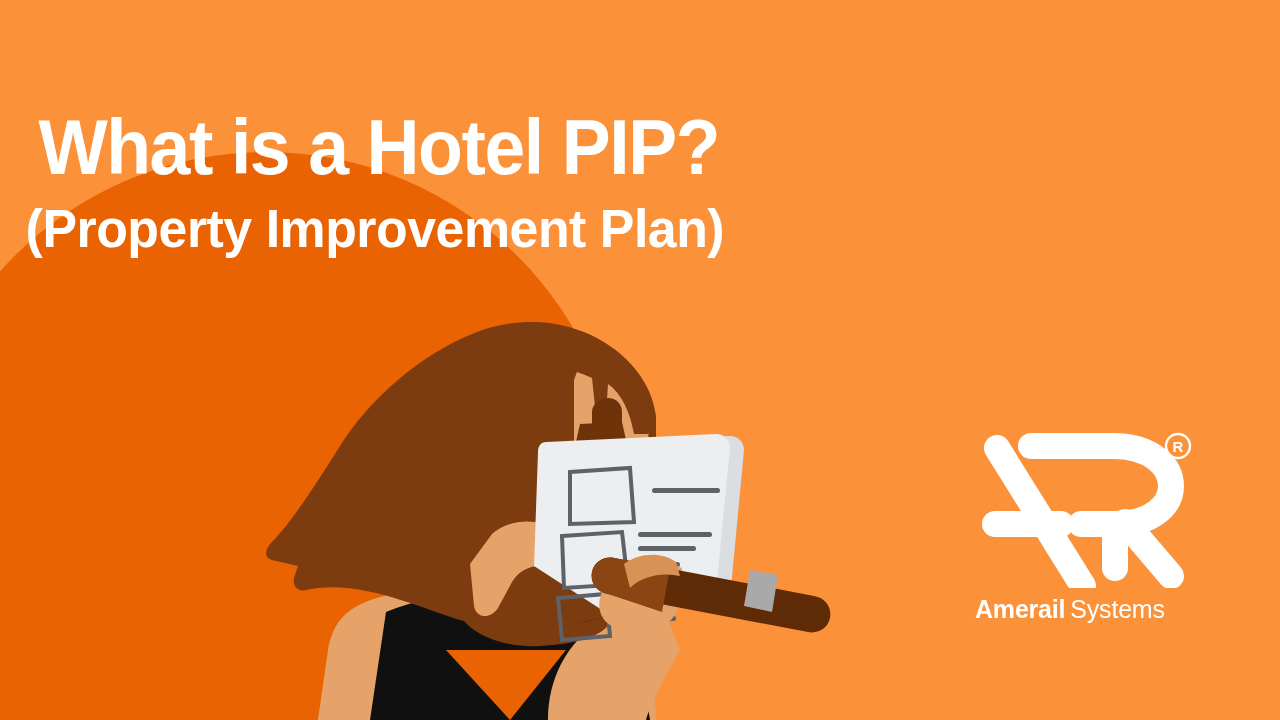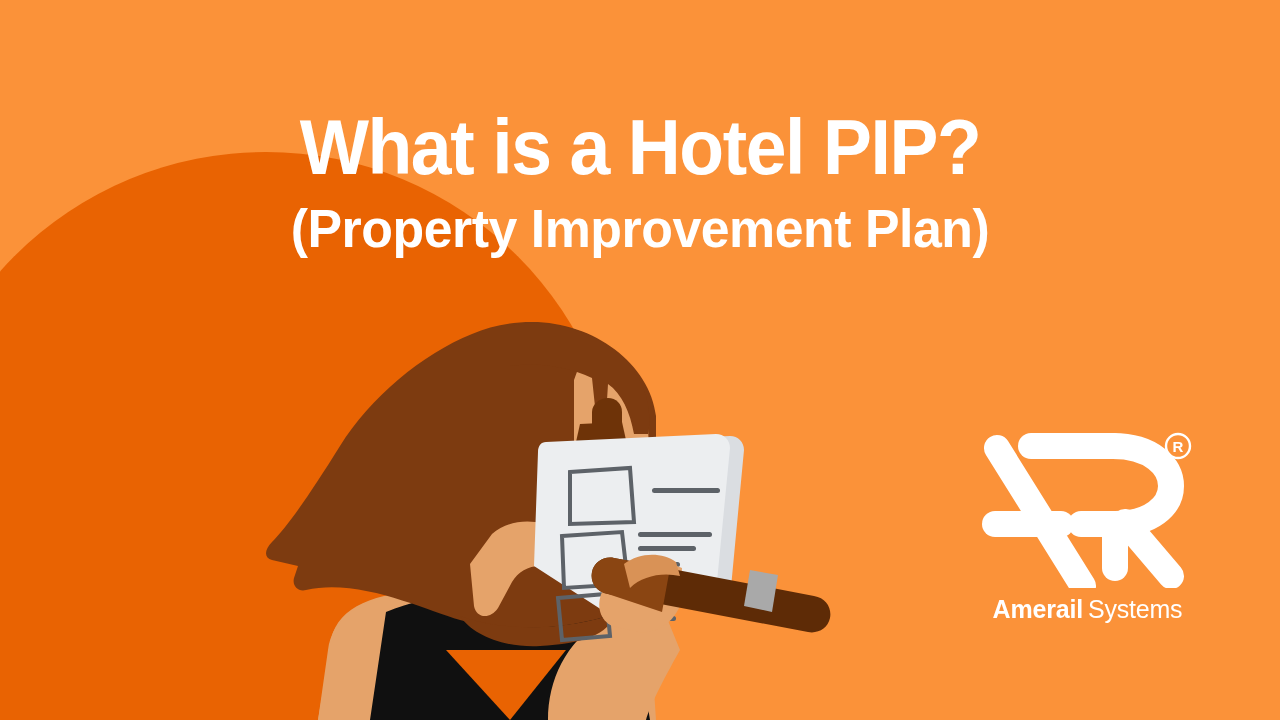--- a/index.html
+++ b/index.html
@@ -32,21 +32,21 @@
     border-radius: 50%;
     background: #e96302;
   }
 
   
   .headline-block {
     position: absolute;
     left: 0;
     top: 104px;
     width: 1280px;
-    text-align: center;
+    text-align: left;
     pointer-events: none;
   }
   .title {
     color: #ffffff;
     font-size: 78px;
     line-height: 86px;
     font-weight: 700;
     letter-spacing: -1.5px;
     transform: scaleX(0.94);
     margin: 0;
@@ -85,21 +85,20 @@
     position: relative;
     width: 225px;
     height: 160px;
   }
   .logo-mark svg { display: block; }
   .logo-text {
     position: absolute;
     left: 0;
     top: 167px;
     width: 225px;
-    text-align: center;
     white-space: nowrap;
     color: #ffffff;
     font-size: 25px;
     line-height: 28px;
     letter-spacing: -0.2px;
   }
   .logo-text .brand { font-weight: 700; }
   .logo-text .suffix { font-weight: 400; margin-left: 5px; }
 </style>
 </head>

